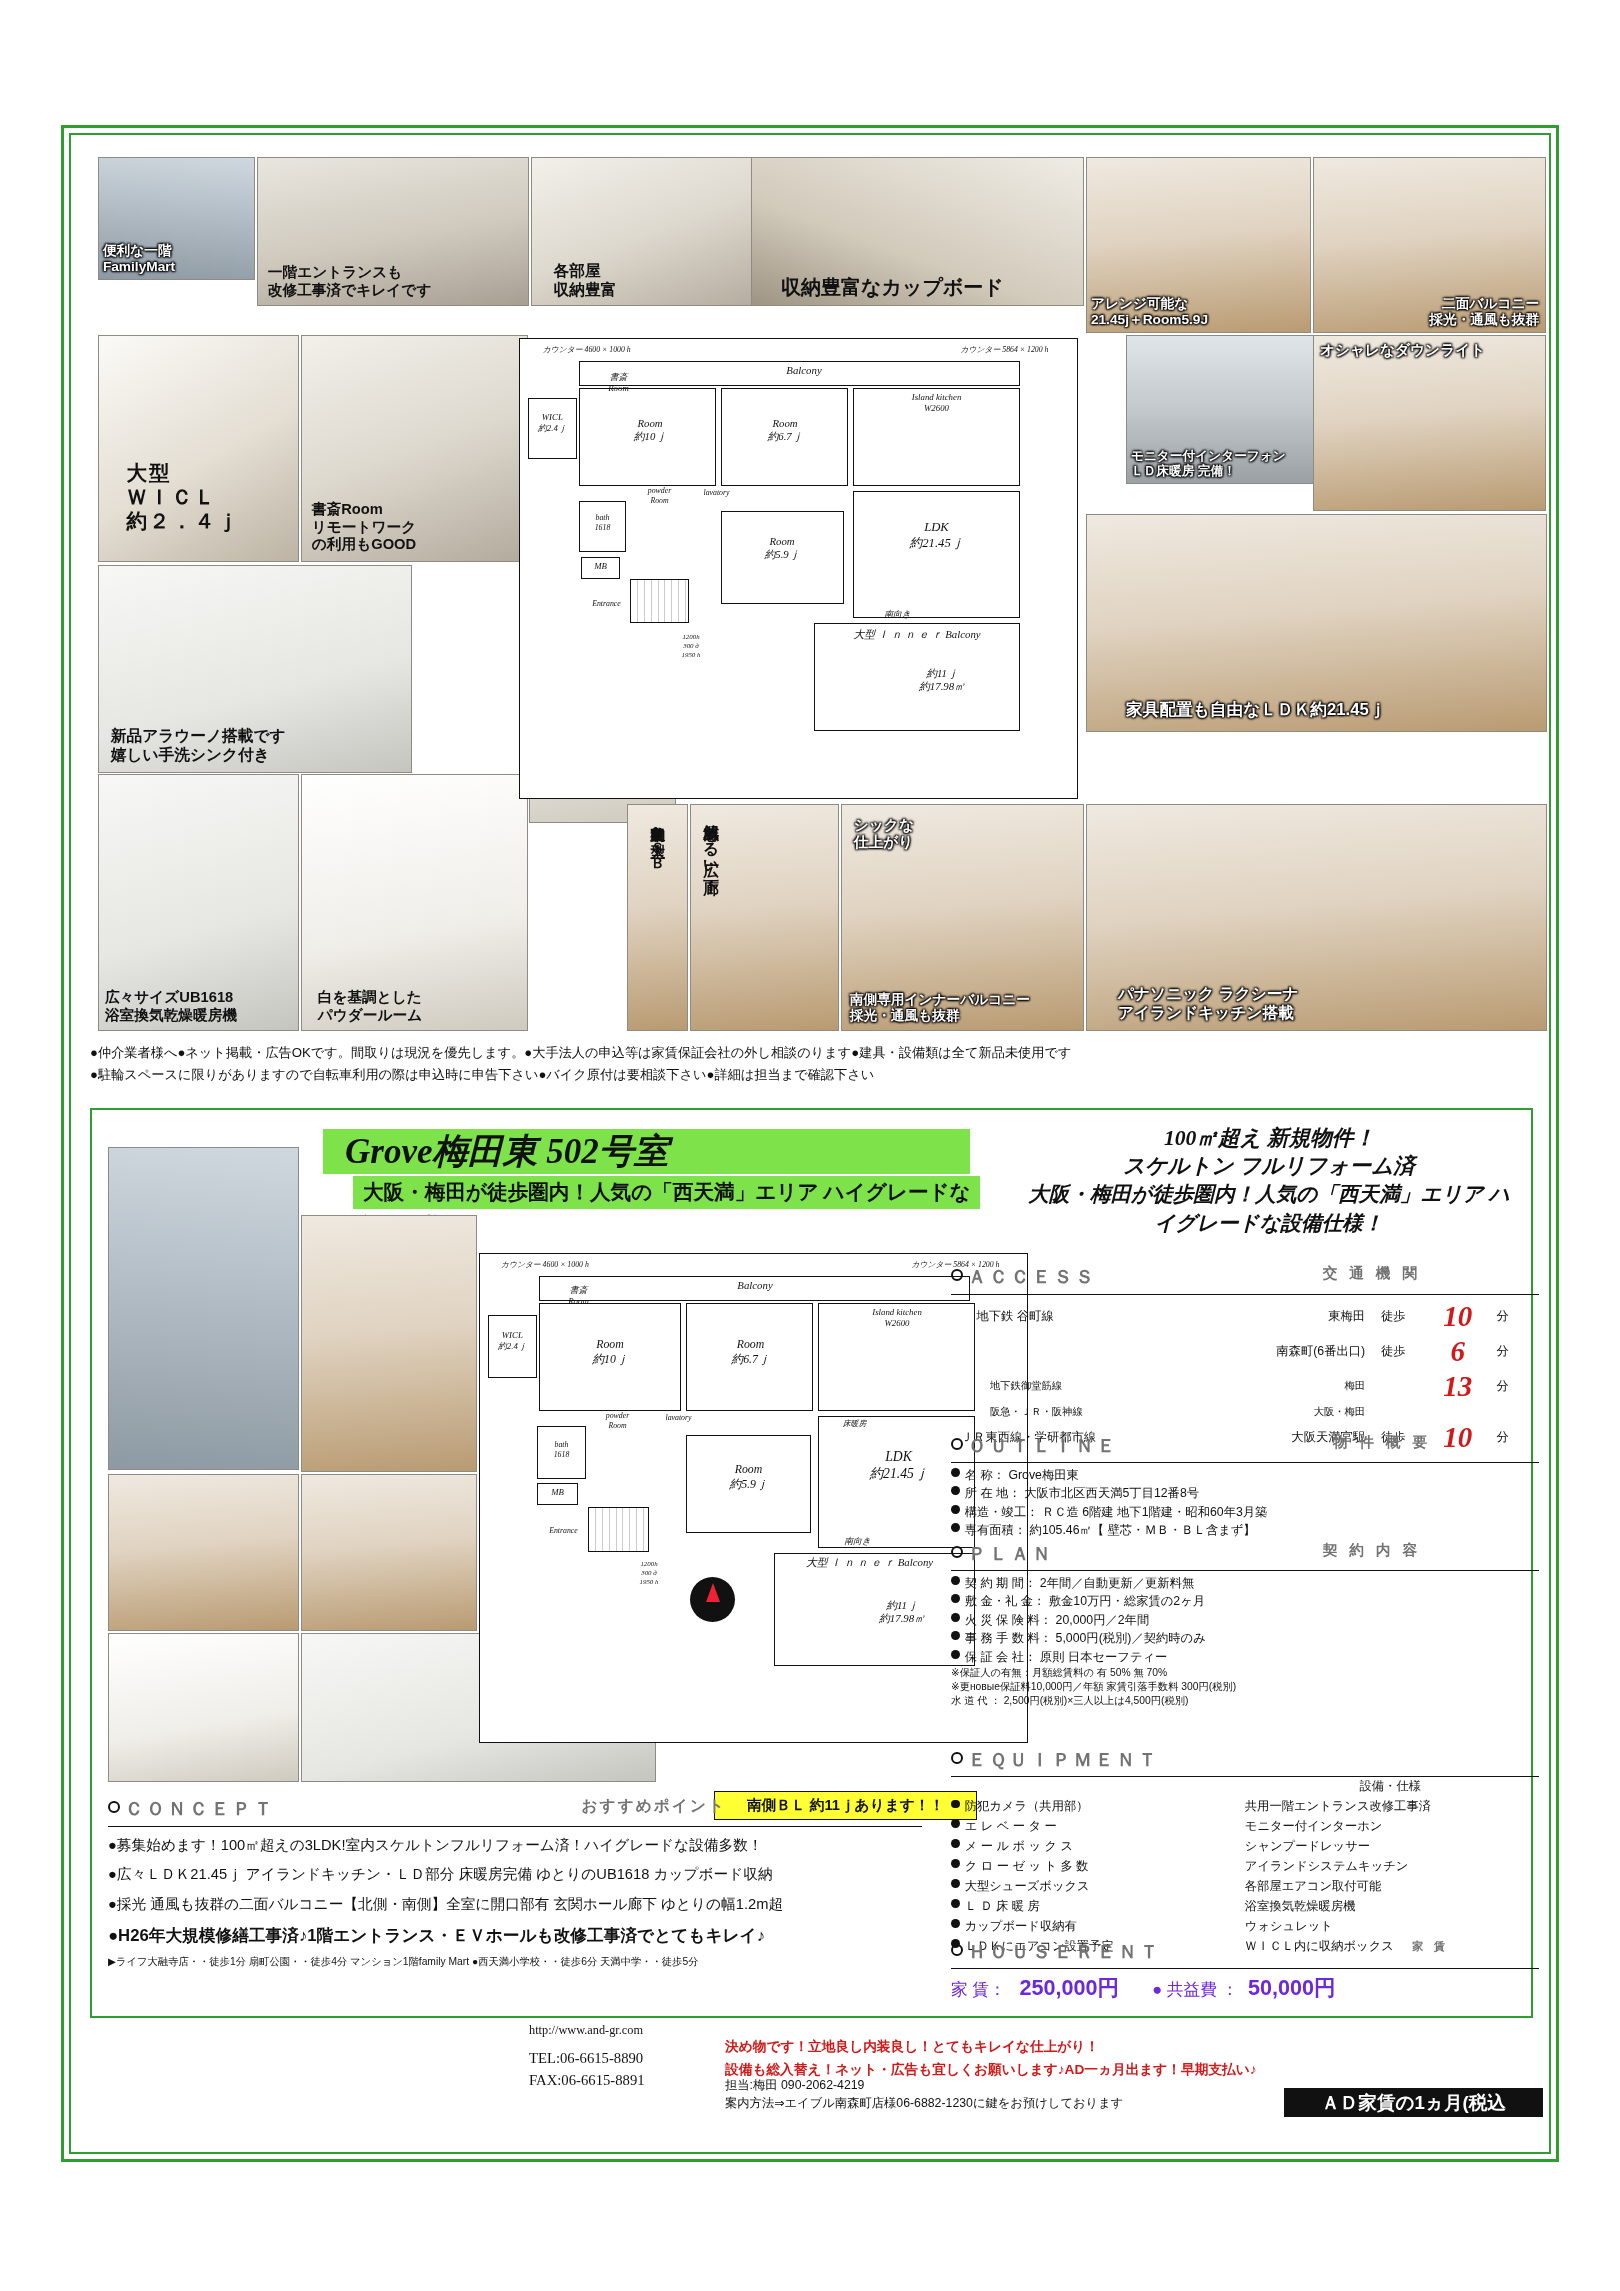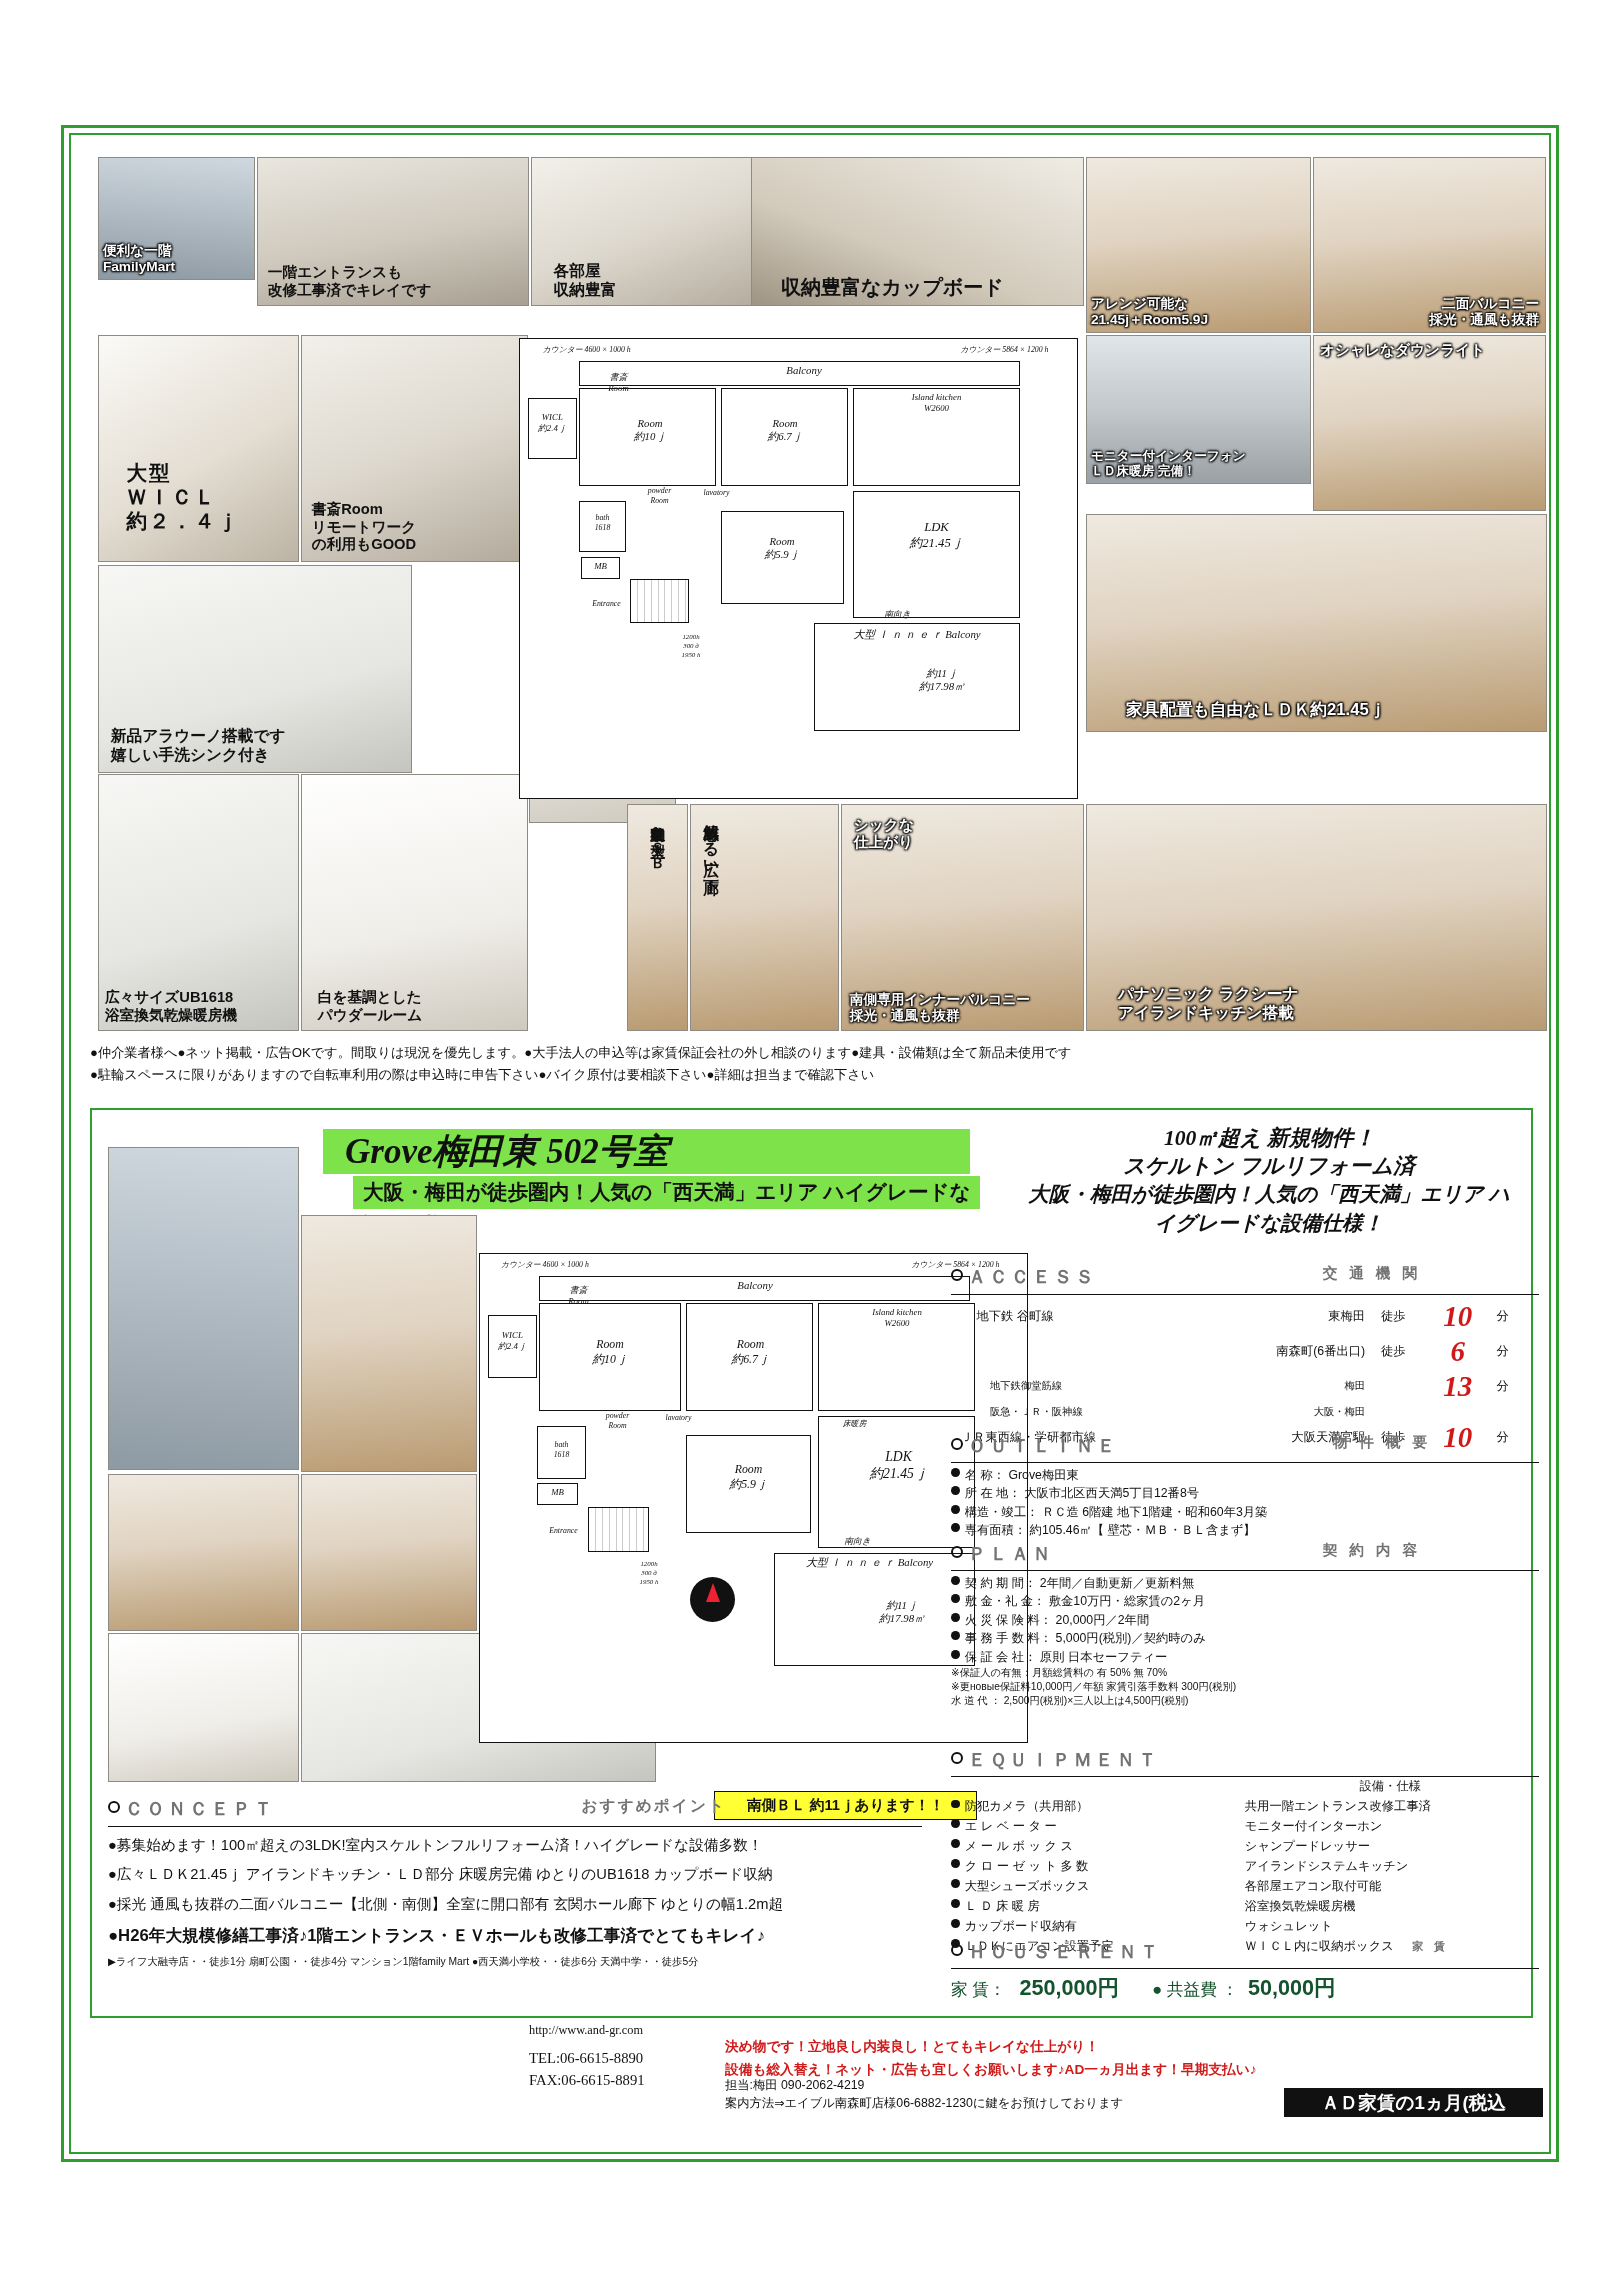--- a/index.html
+++ b/index.html
@@ -12,21 +12,21 @@
   .ph{position:absolute;background:#b9b3ab;overflow:hidden;box-sizing:border-box;border:1px solid #8e8a84;}
   .ph .cap{position:absolute;left:3.9px;bottom:3.9px;color:#fff;font-weight:bold;line-height:1.18;text-shadow:1px 1px 2px #000,-1px 1px 2px #000,1px -1px 2px #000,-1px -1px 2px #000;}
   .ph .capt{position:absolute;left:5.9px;top:5.9px;color:#fff;font-weight:bold;line-height:1.18;text-shadow:1px 1px 2px #000,-1px 1px 2px #000,1px -1px 2px #000,-1px -1px 2px #000;}
   .blk{color:#111 !important;text-shadow:none !important;}
 
   
   .g1{background:linear-gradient(170deg,#e9e6df 0%,#cfc9bd 55%,#a79f92 100%);}
   .g2{background:linear-gradient(160deg,#f2f0ea 0%,#ded9cf 50%,#b3aa9c 100%);}
   .g3{background:linear-gradient(200deg,#efece5 0%,#d2cabb 60%,#9e9484 100%);}
   .g4{background:linear-gradient(150deg,#fbfaf7 0%,#e4ded3 55%,#bcb3a3 100%);}
-  .g5{background:linear-gradient(180deg,#dfe5e8 0%,#c2c8cc 50%,#9aa0a4 100%);}
+  .g5{background:linear-gradient(180deg,#dfe5e8 0%,#c2c8cc 50%,#9aa0a4 100%);margin-left:40px;}
   .gwood{background:linear-gradient(175deg,#efe9e0 0%,#e0d3c1 45%,#b99b72 100%);}
   .gwhite{background:linear-gradient(170deg,#ffffff 0%,#f0eee9 60%,#cfcabf 100%);}
   .gbath{background:linear-gradient(165deg,#f7f7f5 0%,#e6e6e2 60%,#c5c5c0 100%);}
   .gext{background:linear-gradient(185deg,#cfd8df 0%,#b6c0c8 40%,#8e9aa3 100%);}
 
   .plan{position:absolute;background:#ffffff;border:1px solid #111;box-sizing:border-box;}
   .notes{position:absolute;font-size:13.2px;line-height:1.65;color:#111;}
   .notes div{white-space:nowrap;}
 
   
@@ -357,21 +357,21 @@
       </div>
     </div>
   </div>
 
   <div class="sec" style="left:951px;top:1939px;width:588px;">
     <div class="sectitle">
       <span class="dot"></span><span>ＨＯＵＳＥＲＥＮＴ</span>
       <span style="float:right;margin-right:90px;font-size:11px;letter-spacing:3.9px;">家 賃</span>
     </div>
     <div class="hr" style="margin-top:2.9px;"></div>
-    <div style="display:flex;align-items:baseline;margin-top:3.9px;font-size:16.7px;color:#14532d;">
+    <div style="display:flex;align-items:baseline;margin-top:3.9px;font-size:16.7px;color:#6d28d9;">
       <span>家 賃：</span>
       <span style="font-size:21.6px;font-weight:bold;margin-left:13.7px;">250,000円</span>
       <span style="margin-left:33px;">● 共益費 ：</span>
       <span style="font-size:21.6px;font-weight:bold;margin-left:9.8px;">50,000円</span>
     </div>
   </div>
 
   <div class="sec" style="left:108px;top:1796px;width:814px;">
     <div class="sectitle">
       <span class="dot"></span><span>ＣＯＮＣＥＰＴ</span>

